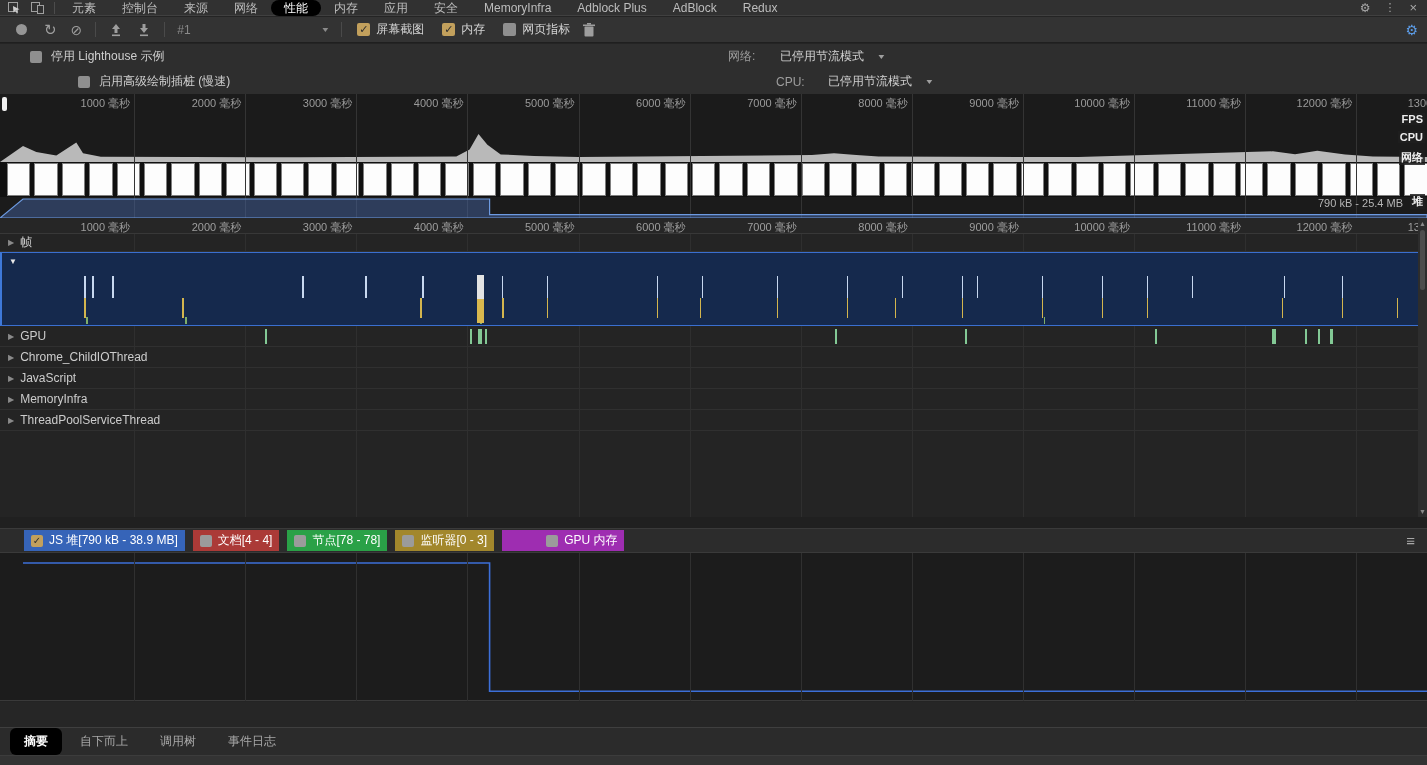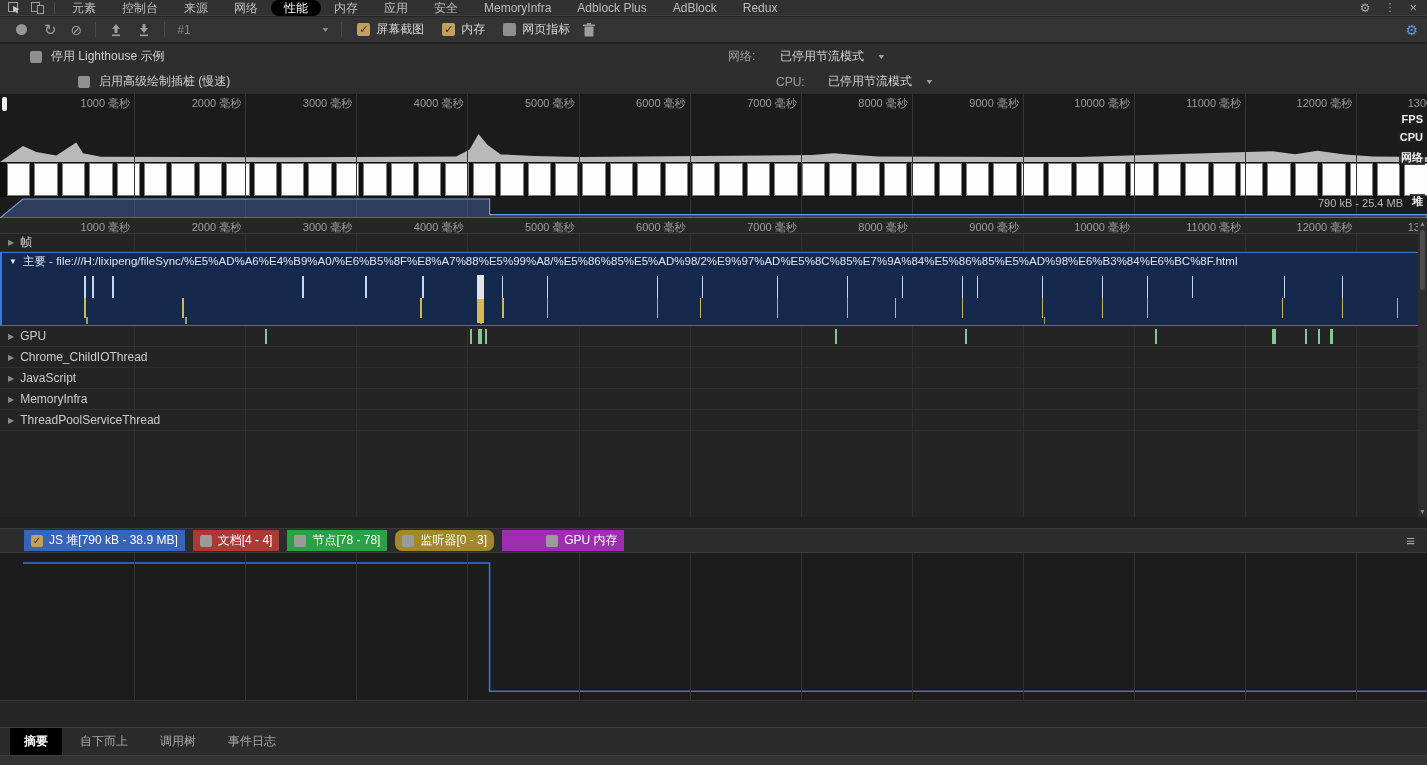--- a/index.html
+++ b/index.html
@@ -89,21 +89,21 @@
   .counters .menu { margin-left:auto; padding-right:12px; color:#a8a8a8; font-size:15px; }
 
   
   .memchart { position:absolute; left:0; top:553px; width:100%; height:148px; background:#1c1c1c; border-bottom:1px solid #3a3a3a; }
   .mc-grid { position:absolute; top:0; width:1px; height:148px; background:#303030; }
   .lowgap { position:absolute; left:0; top:702px; width:100%; height:25px; background:#262626; }
 
   
   .bottombar { position:absolute; left:0; top:727px; width:100%; height:28px; background:#2b2b2b;
     border-top:1px solid #3f3f3f; display:flex; align-items:stretch; }
-  .btab { display:flex; align-items:center; padding:0 14px; color:#a8a8a8; margin-left:4px; }
+  .btab { display:flex; align-items:center; padding:0 14px; color:#a8a8a8; margin-left:4px;border-radius:6px; }
   .btab.sel { background:#000; color:#fff; font-weight:bold; margin-left:10px; }
   .statusstrip { position:absolute; left:0; top:755px; width:100%; height:10px; background:#333; border-top:1px solid #3c3c3c; }
 
   .watermark { position:absolute; right:6px; top:733px; font-size:19px; color:rgba(185,185,185,0.5); z-index:20; white-space:nowrap; }
 </style>
 </head>
 <body>
 
 <div id="app">
 
@@ -335,21 +335,20 @@
       <div class="trk-grid" style="left: 1134px;"></div>
       <div class="trk-grid" style="left: 1245.1px;"></div>
       <div class="trk-grid" style="left: 1356.2px;"></div>
       <div class="track-row" style="top: 0px; height: 18px;">
         <div class="arrow">▶</div>
         <div class="t-label">帧</div>
       </div>
       <div class="main-block" style="top: 18px; height: 74px;">
         <div class="main-head">
           <div class="arrow">▼</div>
-          <div class="t-label">主要 - file:///H:/lixipeng/fileSync/%E5%AD%A6%E4%B9%A0/%E6%B5%8F%E8%A7%88%E5%99%A8/%E5%86%85%E5%AD%98/2%E9%97%AD%E5%8C%85%E7%9A%84%E5%86%85%E5%AD%98%E6%B3%84%E6%BC%8F.html</div>
         </div>
         <div class="mark" style="left: 82px; top: 23px; height: 22px; width: 1.5px; background: rgb(199, 215, 239);"></div>
         <div class="mark" style="left: 90px; top: 23px; height: 22px; width: 1.5px; background: rgb(199, 215, 239);"></div>
         <div class="mark" style="left: 110px; top: 23px; height: 22px; width: 1.5px; background: rgb(199, 215, 239);"></div>
         <div class="mark" style="left: 300px; top: 23px; height: 22px; width: 1.5px; background: rgb(199, 215, 239);"></div>
         <div class="mark" style="left: 363px; top: 23px; height: 22px; width: 1.5px; background: rgb(199, 215, 239);"></div>
         <div class="mark" style="left: 420px; top: 23px; height: 22px; width: 1.5px; background: rgb(199, 215, 239);"></div>
         <div class="mark" style="left: 499.6px; top: 23px; height: 22px; width: 1.5px; background: rgb(199, 215, 239);"></div>
         <div class="mark" style="left: 544.9px; top: 23px; height: 22px; width: 1.5px; background: rgb(199, 215, 239);"></div>
         <div class="mark" style="left: 654.9px; top: 23px; height: 22px; width: 1.5px; background: rgb(199, 215, 239);"></div>
@@ -434,21 +433,21 @@
         <div>JS 堆[790 kB - 38.9 MB]</div>
       </div>
       <div class="badge" style="background: rgb(171, 58, 55);">
         <div class="bx off"></div>
         <div>文档[4 - 4]</div>
       </div>
       <div class="badge" style="background: rgb(42, 161, 71);">
         <div class="bx off"></div>
         <div>节点[78 - 78]</div>
       </div>
-      <div class="badge" style="background: rgb(162, 135, 44); border-radius: 7px;">
+      <div class="badge" style="background: rgb(162, 135, 44);">
         <div class="bx off"></div>
         <div>监听器[0 - 3]</div>
       </div>
       <div class="badge" style="background: rgb(158, 45, 177); padding-left: 44px;">
         <div class="bx off"></div>
         <div>GPU 内存</div>
       </div>
       <div class="menu">≡</div>
     </div>
 

